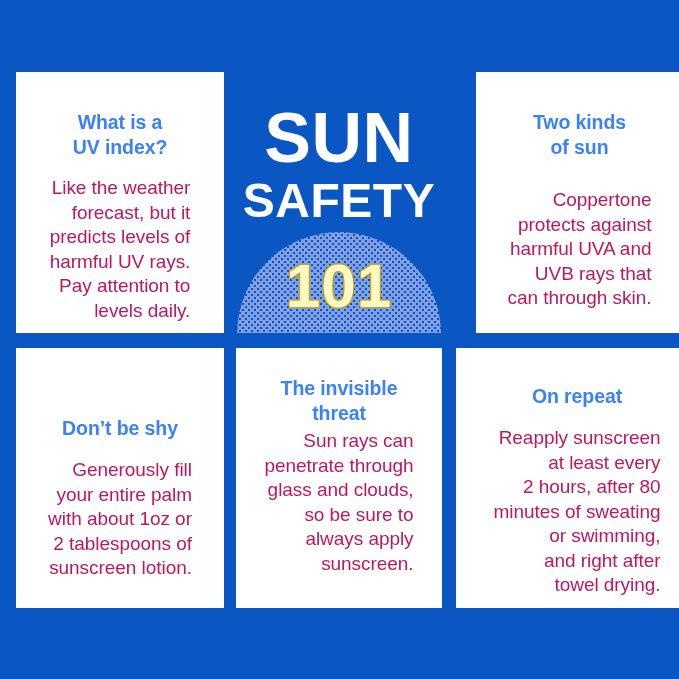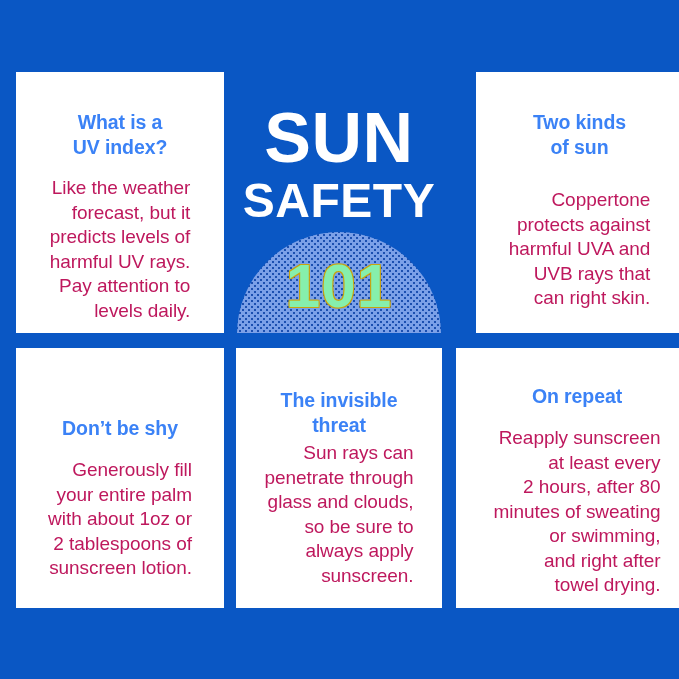--- a/index.html
+++ b/index.html
@@ -66,21 +66,21 @@
 
   
   #card-dont-be-shy {
     left: 16px;  top: 348px; width: 208px; height: 260px;
     padding-top: 68px;
   }
   #card-dont-be-shy .card-body { margin-top: 17px; }
 
   #card-invisible-threat {
     left: 236px; top: 348px; width: 206px; height: 260px;
-    padding-top: 40px;
+    padding-top: 28px;
   }
   #card-invisible-threat .card-body { margin-top: 3px; }
 
   #card-on-repeat {
     left: 456px; top: 348px; width: 242px; height: 260px;
     padding-top: 36px;
   }
   #card-on-repeat .card-body { margin-top: 17px; }
 
   
@@ -141,21 +141,21 @@
     background-size: 6px 6px, 6px 6px;
     background-position: 0 0, 3px 3px;
   }
 
   #logo-101 {
     position: absolute;
     left: 0;
     top: 183px;
     width: 226px;
     text-align: center;
-    color: #86efac;
+    color: #fef9c3;
     font-weight: bold;
     font-size: 62px;
     line-height: 62px;
     letter-spacing: 1px;
     text-shadow:
       1px 1px 0 #c9a30d,
       -1px 1px 0 #c9a30d,
       1px -1px 0 #c9a30d,
       -1px -1px 0 #c9a30d;
   }
@@ -174,21 +174,21 @@
     <div id="logo-dome">
       <div class="dome-shape"></div>
     </div>
     <div id="logo-safety">SAFETY</div>
     <div id="logo-sun">SUN</div>
     <div id="logo-101">101</div>
   </div>
 
   <div class="card" id="card-two-kinds">
     <div class="card-title"><span>Two kinds</span><br><span>of sun</span></div>
-    <div class="card-body"><span>Coppertone</span><br><span>protects against</span><br><span>harmful UVA and</span><br><span>UVB rays that</span><br><span>can right skin.</span></div>
+    <div class="card-body"><span>Coppertone</span><br><span>protects against</span><br><span>harmful UVA and</span><br><span>UVB rays that</span><br><span>can through skin.</span></div>
   </div>
 
   <div class="card" id="card-dont-be-shy">
     <div class="card-title">Don’t be shy</div>
     <div class="card-body"><span>Generously fill</span><br><span>your entire palm</span><br><span>with about 1oz or</span><br><span>2 tablespoons of</span><br><span>sunscreen lotion.</span></div>
   </div>
 
   <div class="card" id="card-invisible-threat">
     <div class="card-title"><span>The invisible</span><br><span>threat</span></div>
     <div class="card-body"><span>Sun rays can</span><br><span>penetrate through</span><br><span>glass and clouds,</span><br><span>so be sure to</span><br><span>always apply</span><br><span>sunscreen.</span></div>

